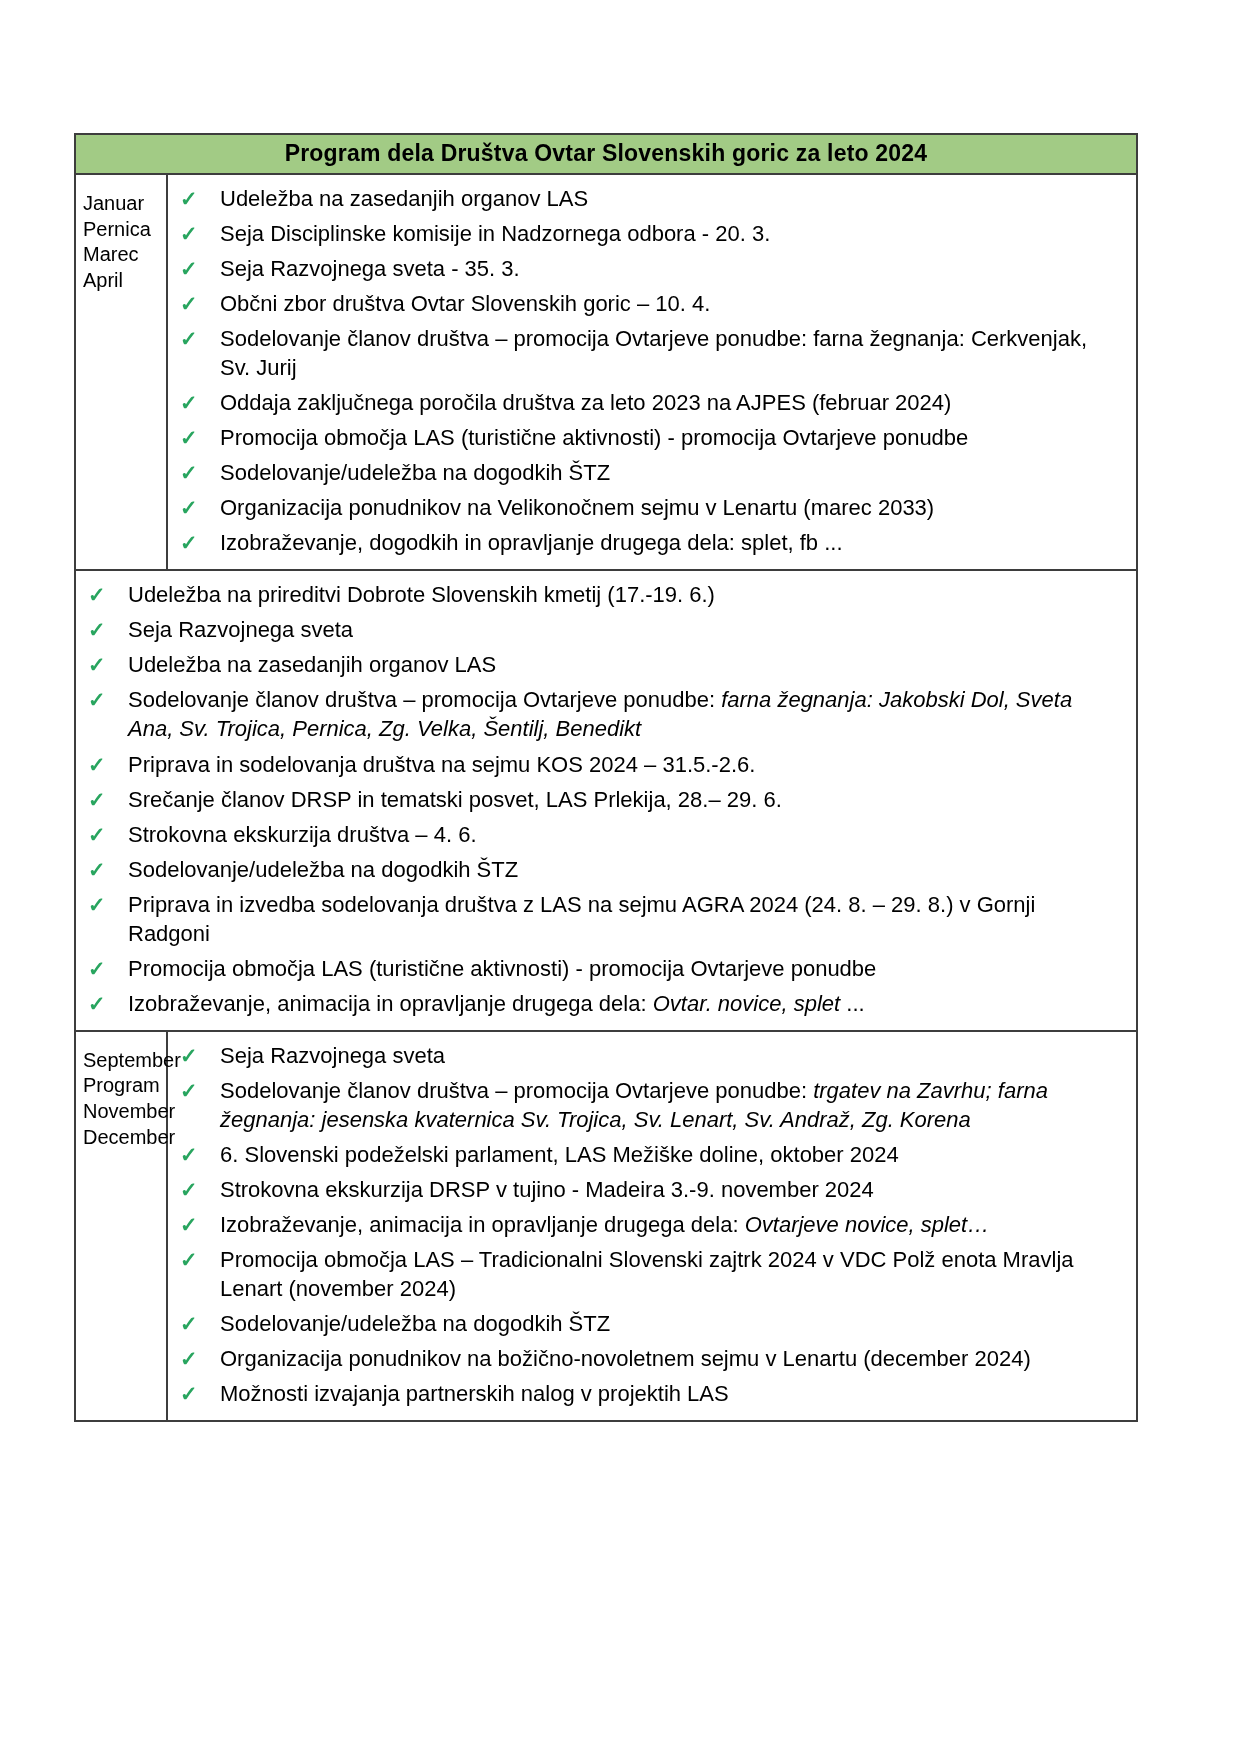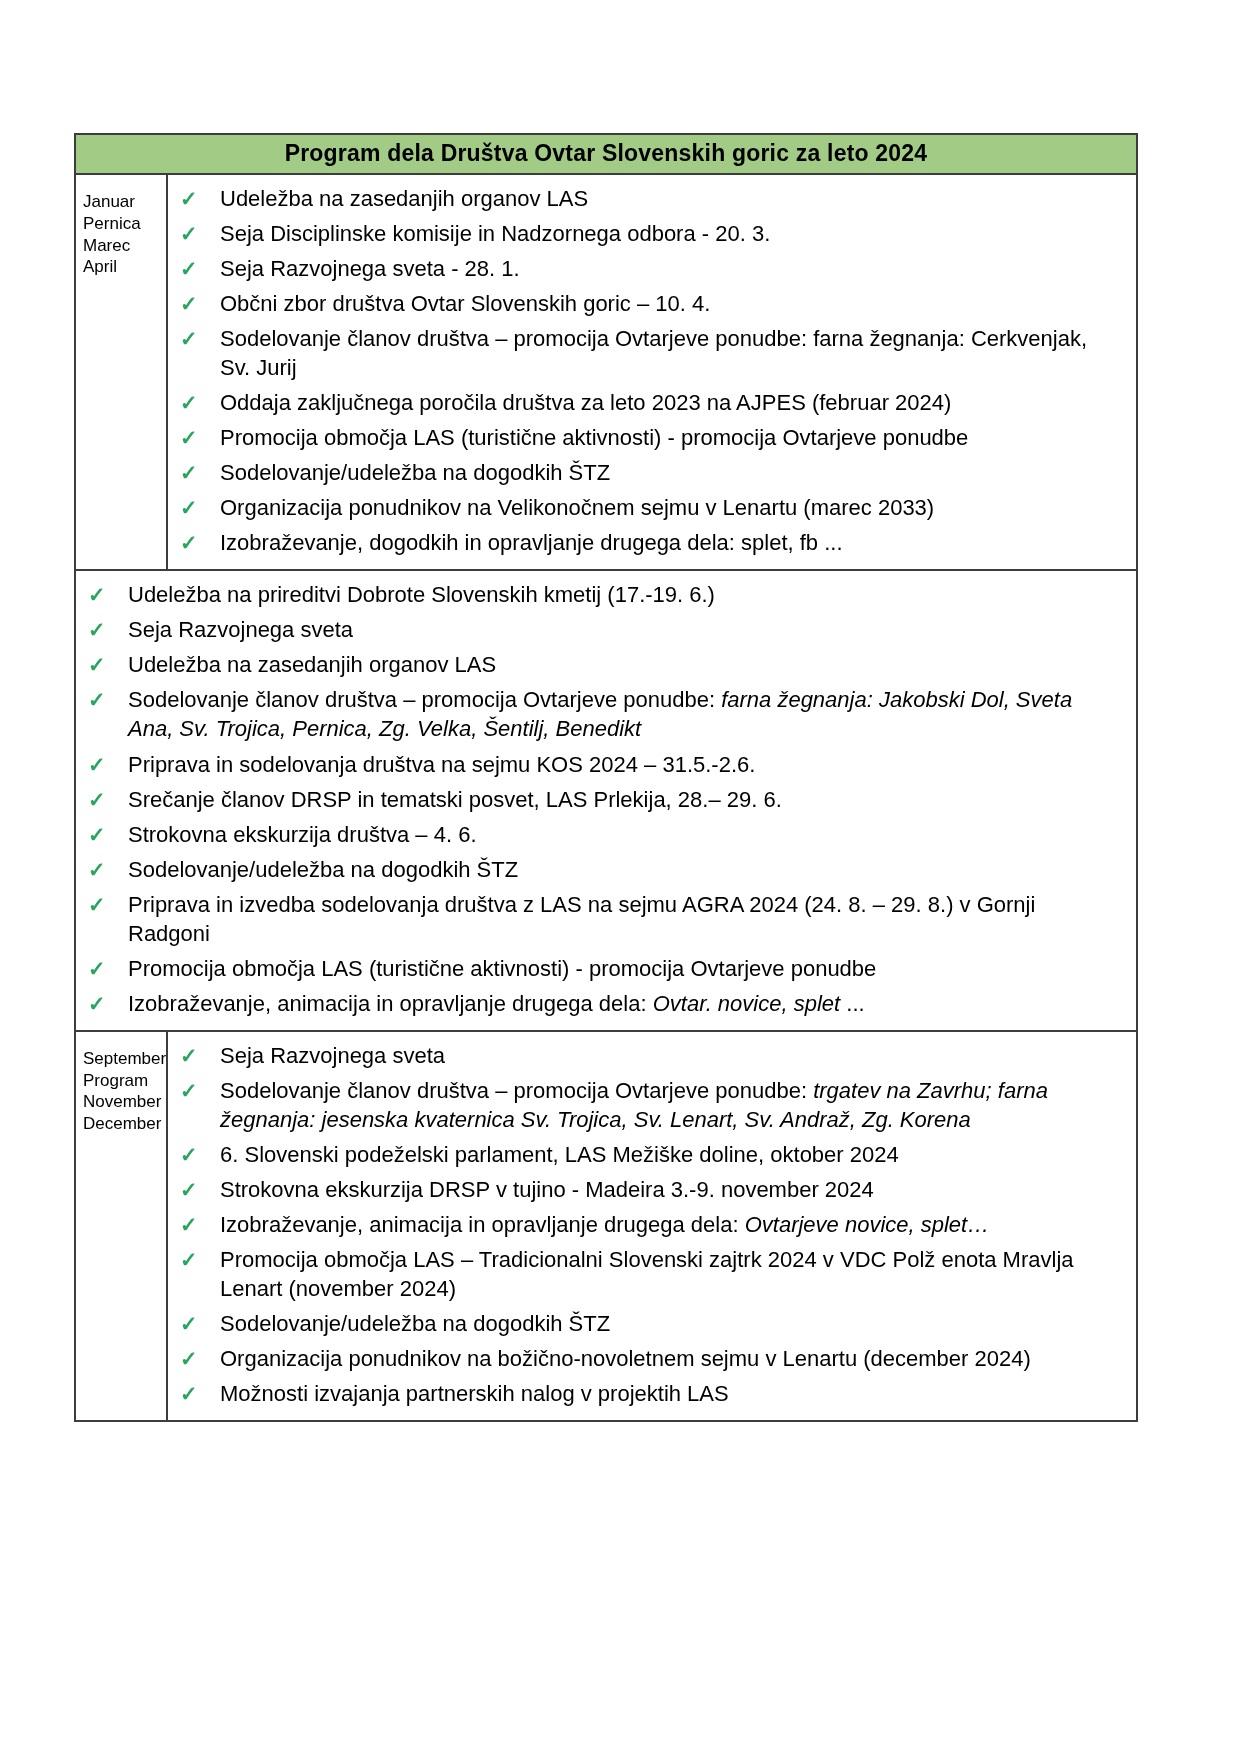--- a/index.html
+++ b/index.html
@@ -41,21 +41,21 @@
     display: flex;
     border-top: 2px solid var(--border);
     align-items: stretch;
   }
   .month-cell {
     flex: 0 0 92px;
     width: 92px;
     box-sizing: border-box;
     border-right: 2px solid var(--border);
     padding: 16px 3px 20px 7px;
-    font-size: 17px;
+    font-size: 20px;
     line-height: 1.28;
   }
   .month-label { white-space: nowrap; }
   .items-cell {
     flex: 1 1 auto;
     box-sizing: border-box;
     padding: 9px 16px 12px 12px;
     font-size: 22px;
   }
   .item {
@@ -92,21 +92,21 @@
           <div class="item">
             <div class="check">✓</div>
             <div class="text"><span>Udeležba na zasedanjih organov LAS</span></div>
           </div>
           <div class="item">
             <div class="check">✓</div>
             <div class="text"><span>Seja Disciplinske komisije in Nadzornega odbora - 20. 3.</span></div>
           </div>
           <div class="item">
             <div class="check">✓</div>
-            <div class="text"><span>Seja Razvojnega sveta - 28. 1.</span></div>
+            <div class="text"><span>Seja Razvojnega sveta - 35. 3.</span></div>
           </div>
           <div class="item">
             <div class="check">✓</div>
             <div class="text"><span>Občni zbor društva Ovtar Slovenskih goric – 10. 4.</span></div>
           </div>
           <div class="item">
             <div class="check">✓</div>
             <div class="text"><span>Sodelovanje članov društva – promocija Ovtarjeve ponudbe: farna žegnanja: Cerkvenjak, Sv. Jurij</span></div>
           </div>
           <div class="item">

